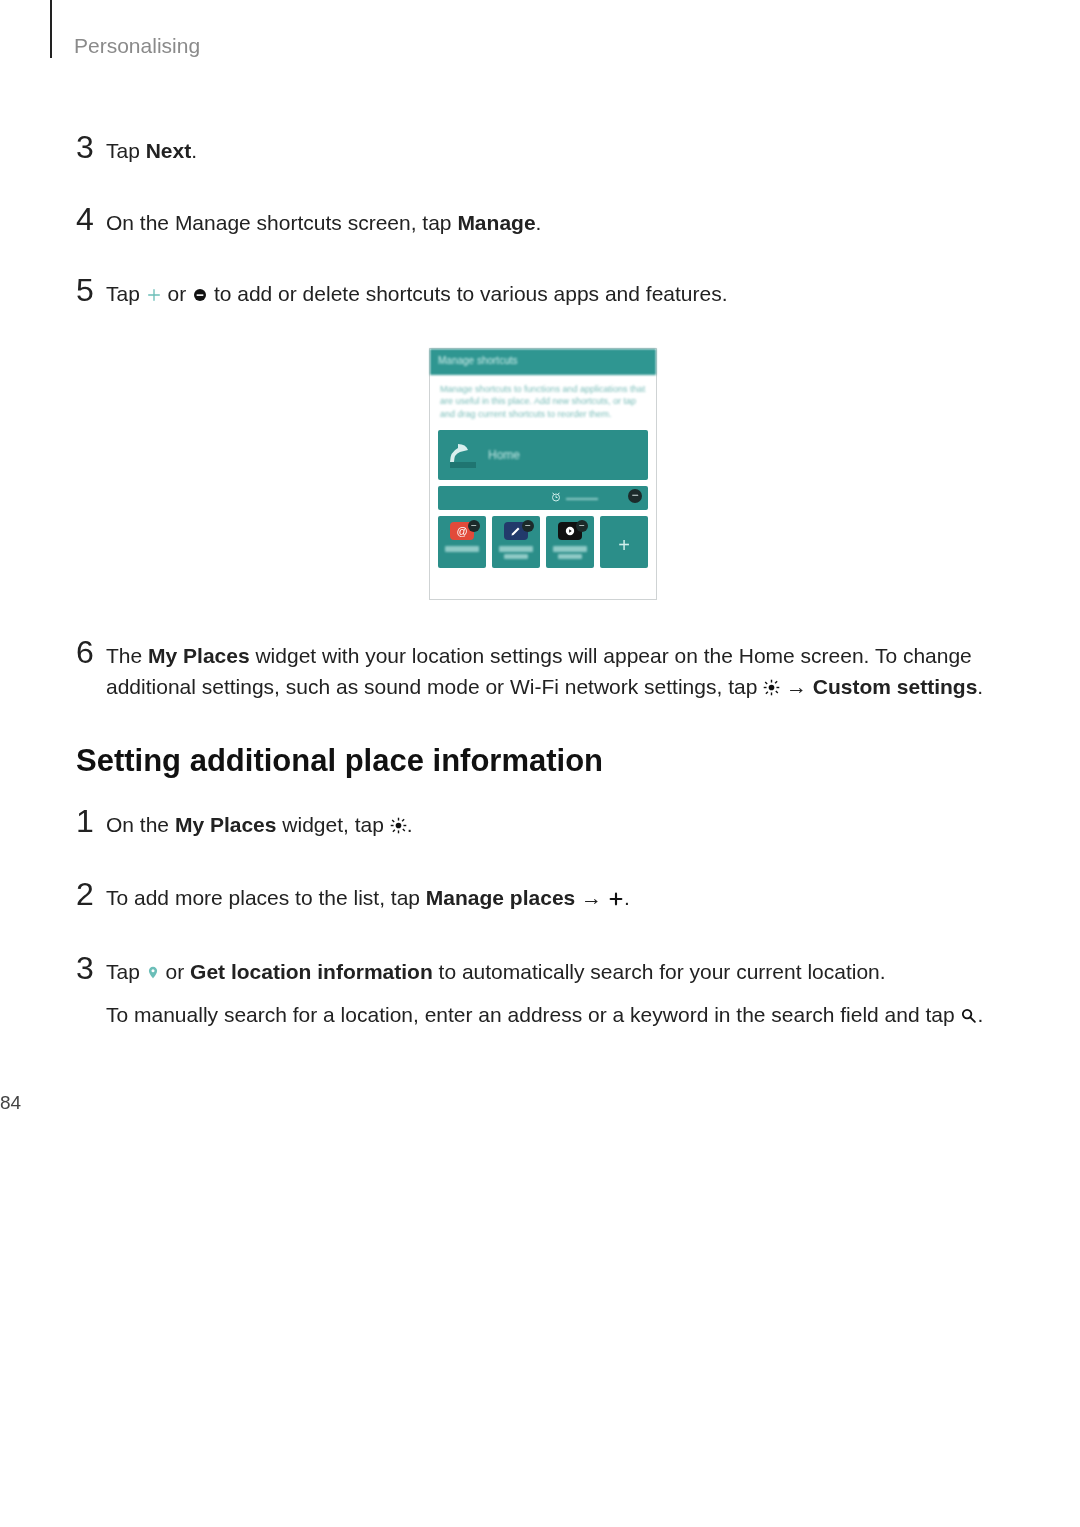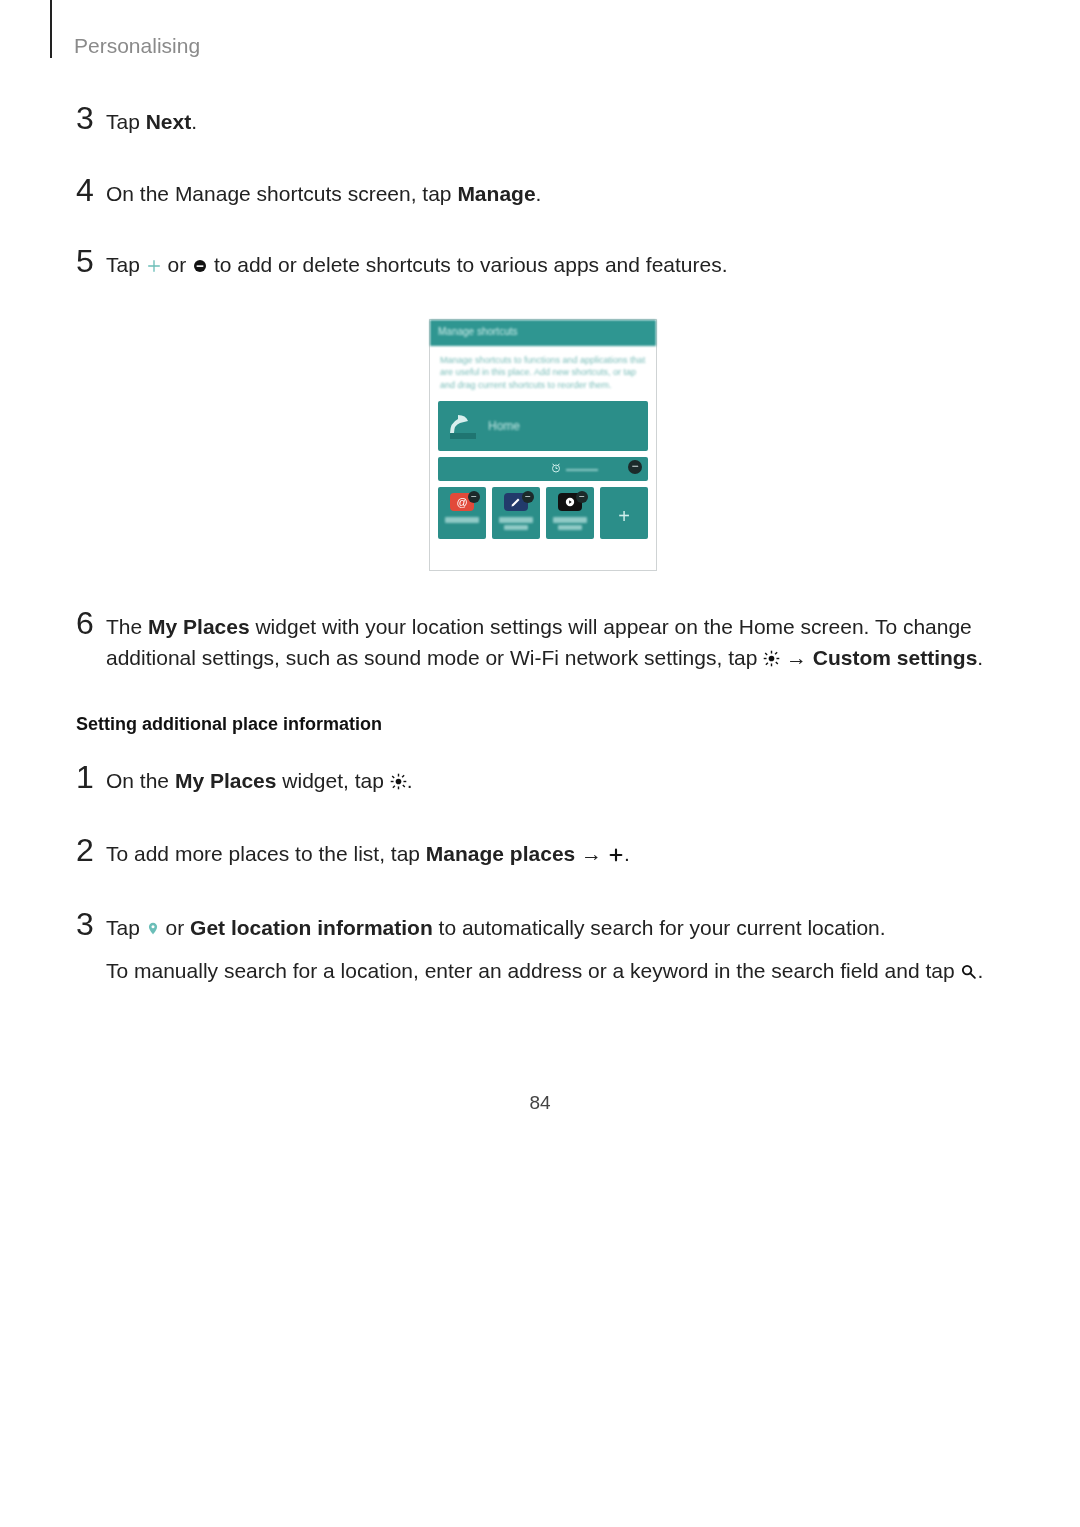--- a/index.html
+++ b/index.html
@@ -1,21 +1,21 @@
 <!DOCTYPE html>
 <html><head>
 <meta charset="utf-8">
 <style>
   * { box-sizing: border-box; margin: 0; padding: 0; }
   html, body { width: 1080px; height: 1527px; background: #fff; font-family: "Segoe UI", "Helvetica Neue", Arial, sans-serif; color: #222; }
   .page {
     width: 1080px;
     height: 1154px;
     position: relative;
-    padding: 22px 70px 0 70px;
+    padding: 51px 70px 0 70px;
   }
   .header-rule {
     position: absolute;
     top: 0;
     left: 50px;
     height: 58px;
     border-left: 2px solid #222;
   }
   .header-label {
     position: absolute;
@@ -155,30 +155,30 @@
   }
   .ps-cell.plus {
     align-items: center; justify-content: center;
   }
   .ps-cell.plus span { color: #cfeeeb; font-size: 20px; line-height: 1; }
   .chip .glyph {
     position: absolute; inset: 0; display: flex; align-items: center; justify-content: center;
     color: #fff; font-size: 11px;
   }
   .subhead {
-    font-size: 18px;
+    font-size: 31px;
     font-weight: 700;
     color: #111;
     margin: 28px 0 26px 0;
   }
   .page-number {
     position: absolute;
     bottom: 40px;
     left: 0; right: 0;
-    text-align: center;
+    text-align: left;
     font-size: 19px;
     color: #444;
   }
 </style>
 </head>
 <body>
 
 <div class="page">
   <div class="header-rule"></div>
   <div class="header-label">Personalising</div>

